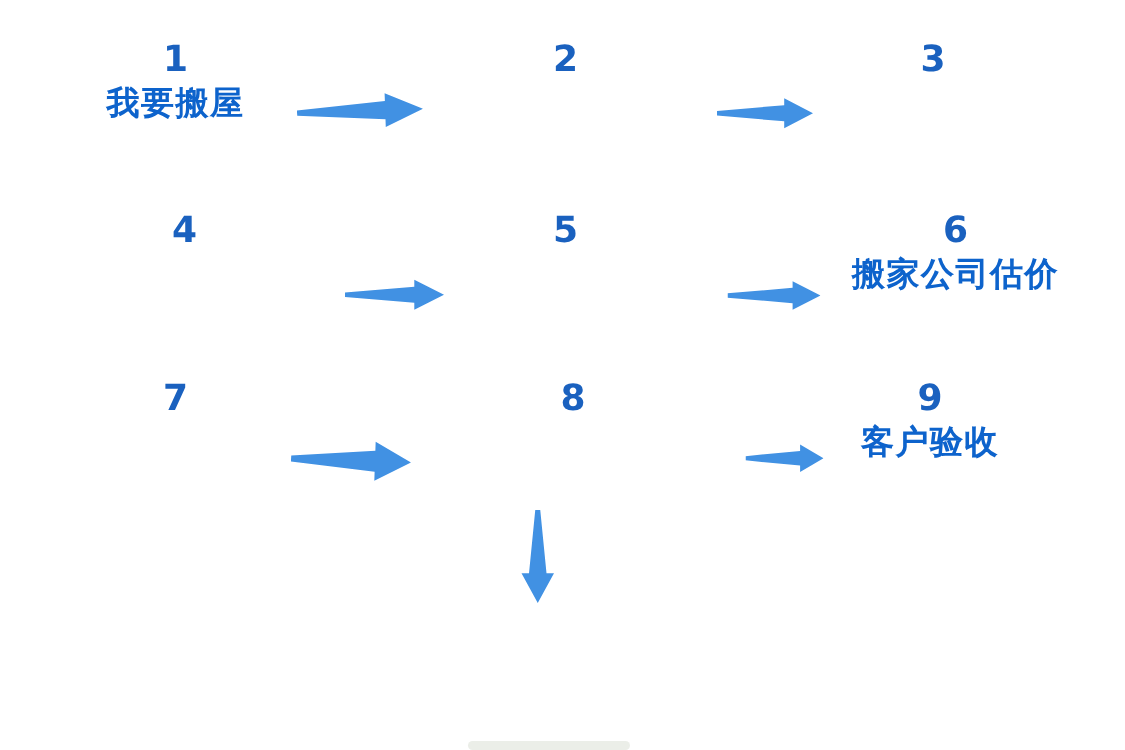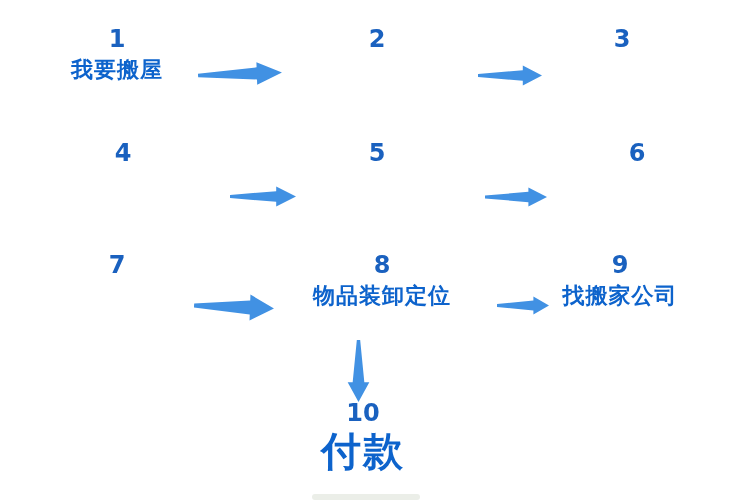--- a/index.html
+++ b/index.html
@@ -109,54 +109,50 @@
   </div>
 
   <div class="arrow" style="left:485px; top:186px; width:62px; height:22px;">
     <svg viewBox="0 0 100 30" preserveAspectRatio="none" aria-hidden="true">
       <polygon points="0,13 70,8 70,2 100,15 70,28 70,22 0,17"></polygon>
     </svg>
   </div>
 
   <div class="step" style="left:637px; top:138px;">
     <div class="num">6</div>
+    <div class="label">搬家公司估价</div>
   </div>
 
   <div class="step" style="left:117px; top:250px;">
     <div class="num">7</div>
   </div>
 
   <div class="arrow" style="left:194px; top:292px; width:80px; height:30px; transform:rotate(2deg);">
     <svg viewBox="0 0 100 30" preserveAspectRatio="none" aria-hidden="true">
       <polygon points="0,13 70,8 70,2 100,15 70,28 70,22 0,17"></polygon>
     </svg>
   </div>
 
   <div class="step" style="left:382px; top:250px;">
     <div class="num">8</div>
-    <div class="label">物品装卸定位</div>
   </div>
 
   <div class="arrow" style="left:497px; top:295px; width:52px; height:21px;">
     <svg viewBox="0 0 100 30" preserveAspectRatio="none" aria-hidden="true">
       <polygon points="0,13 70,8 70,2 100,15 70,28 70,22 0,17"></polygon>
     </svg>
   </div>
 
   <div class="step" style="left:620px; top:250px;">
     <div class="num">9</div>
-    <div class="label">找搬家公司</div>
+    <div class="label">客户验收</div>
   </div>
 
   <div class="arrow" style="left:346px; top:340px; width:25px; height:62px;">
     <svg viewBox="0 0 30 100" preserveAspectRatio="none" aria-hidden="true">
       <polygon points="13,0 8,68 2,68 15,100 28,68 22,68 17,0"></polygon>
     </svg>
   </div>
 
-  <div class="step big" style="left:363px; top:398px;">
-    <div class="num">10</div>
-    <div class="label">付款</div>
-  </div>
 
   <div class="cutoff"></div>
 
 </div>
 
 </body></html>

